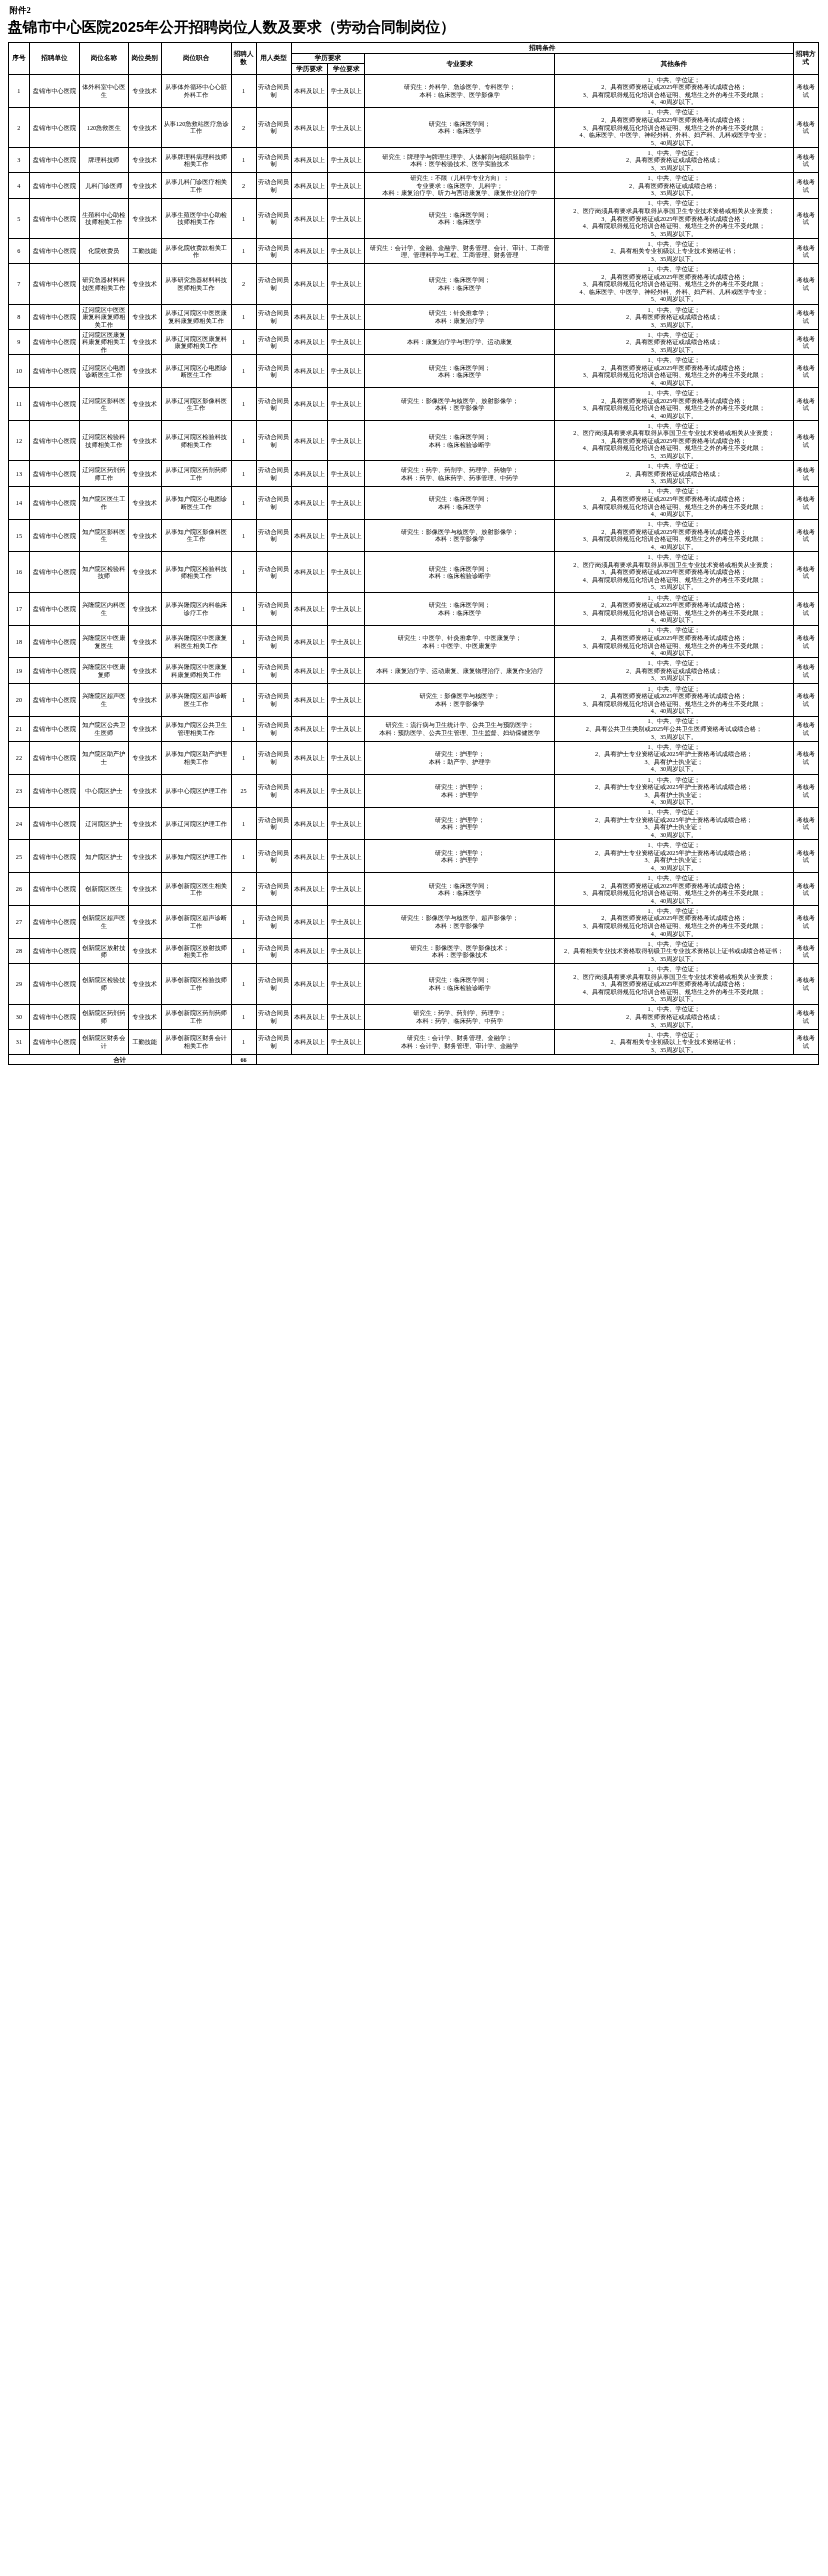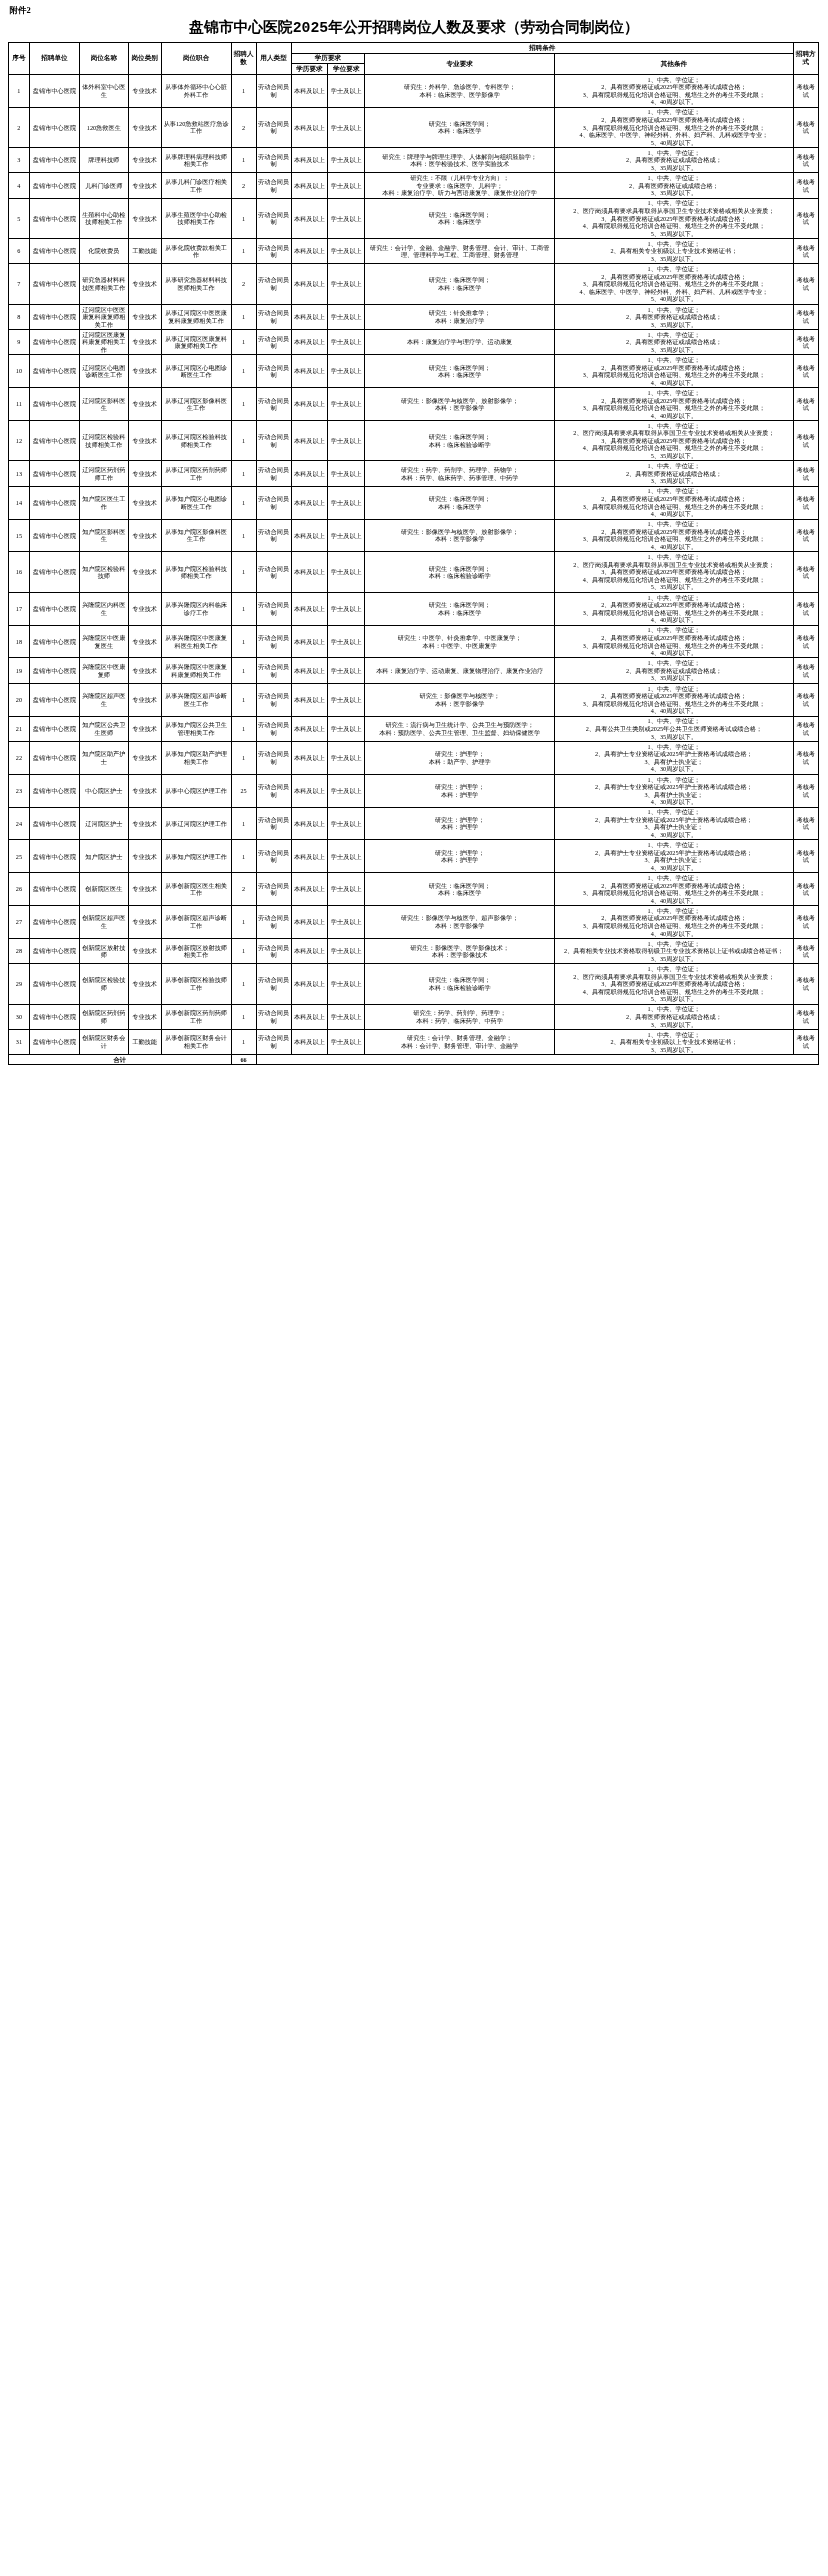--- a/index.html
+++ b/index.html
@@ -14,24 +14,24 @@
     padding: 4.7px 7.8px 7.8px 7.8px;
   }
   .attach {
     font-size: 8.5px;
     color: #000;
     margin: 0 0 1.6px 1.6px;
     font-family: "Liberation Serif", serif;
     font-weight: bold;
   }
   .doc-title {
-    text-align: center;
+    text-align: left;
     font-size: 14.8px;
     font-weight: bold;
-    font-family: Liberation Mono, monospace;
+    font-family: Liberation Sans, sans-serif;
     margin: 1.6px 0 4.7px 0;
     letter-spacing: 0px;
   }
   table.main {
     border-collapse: collapse;
     width: 811px;
     table-layout: fixed;
     font-family: "Liberation Serif", serif;
   }
   table.main th, table.main td {

